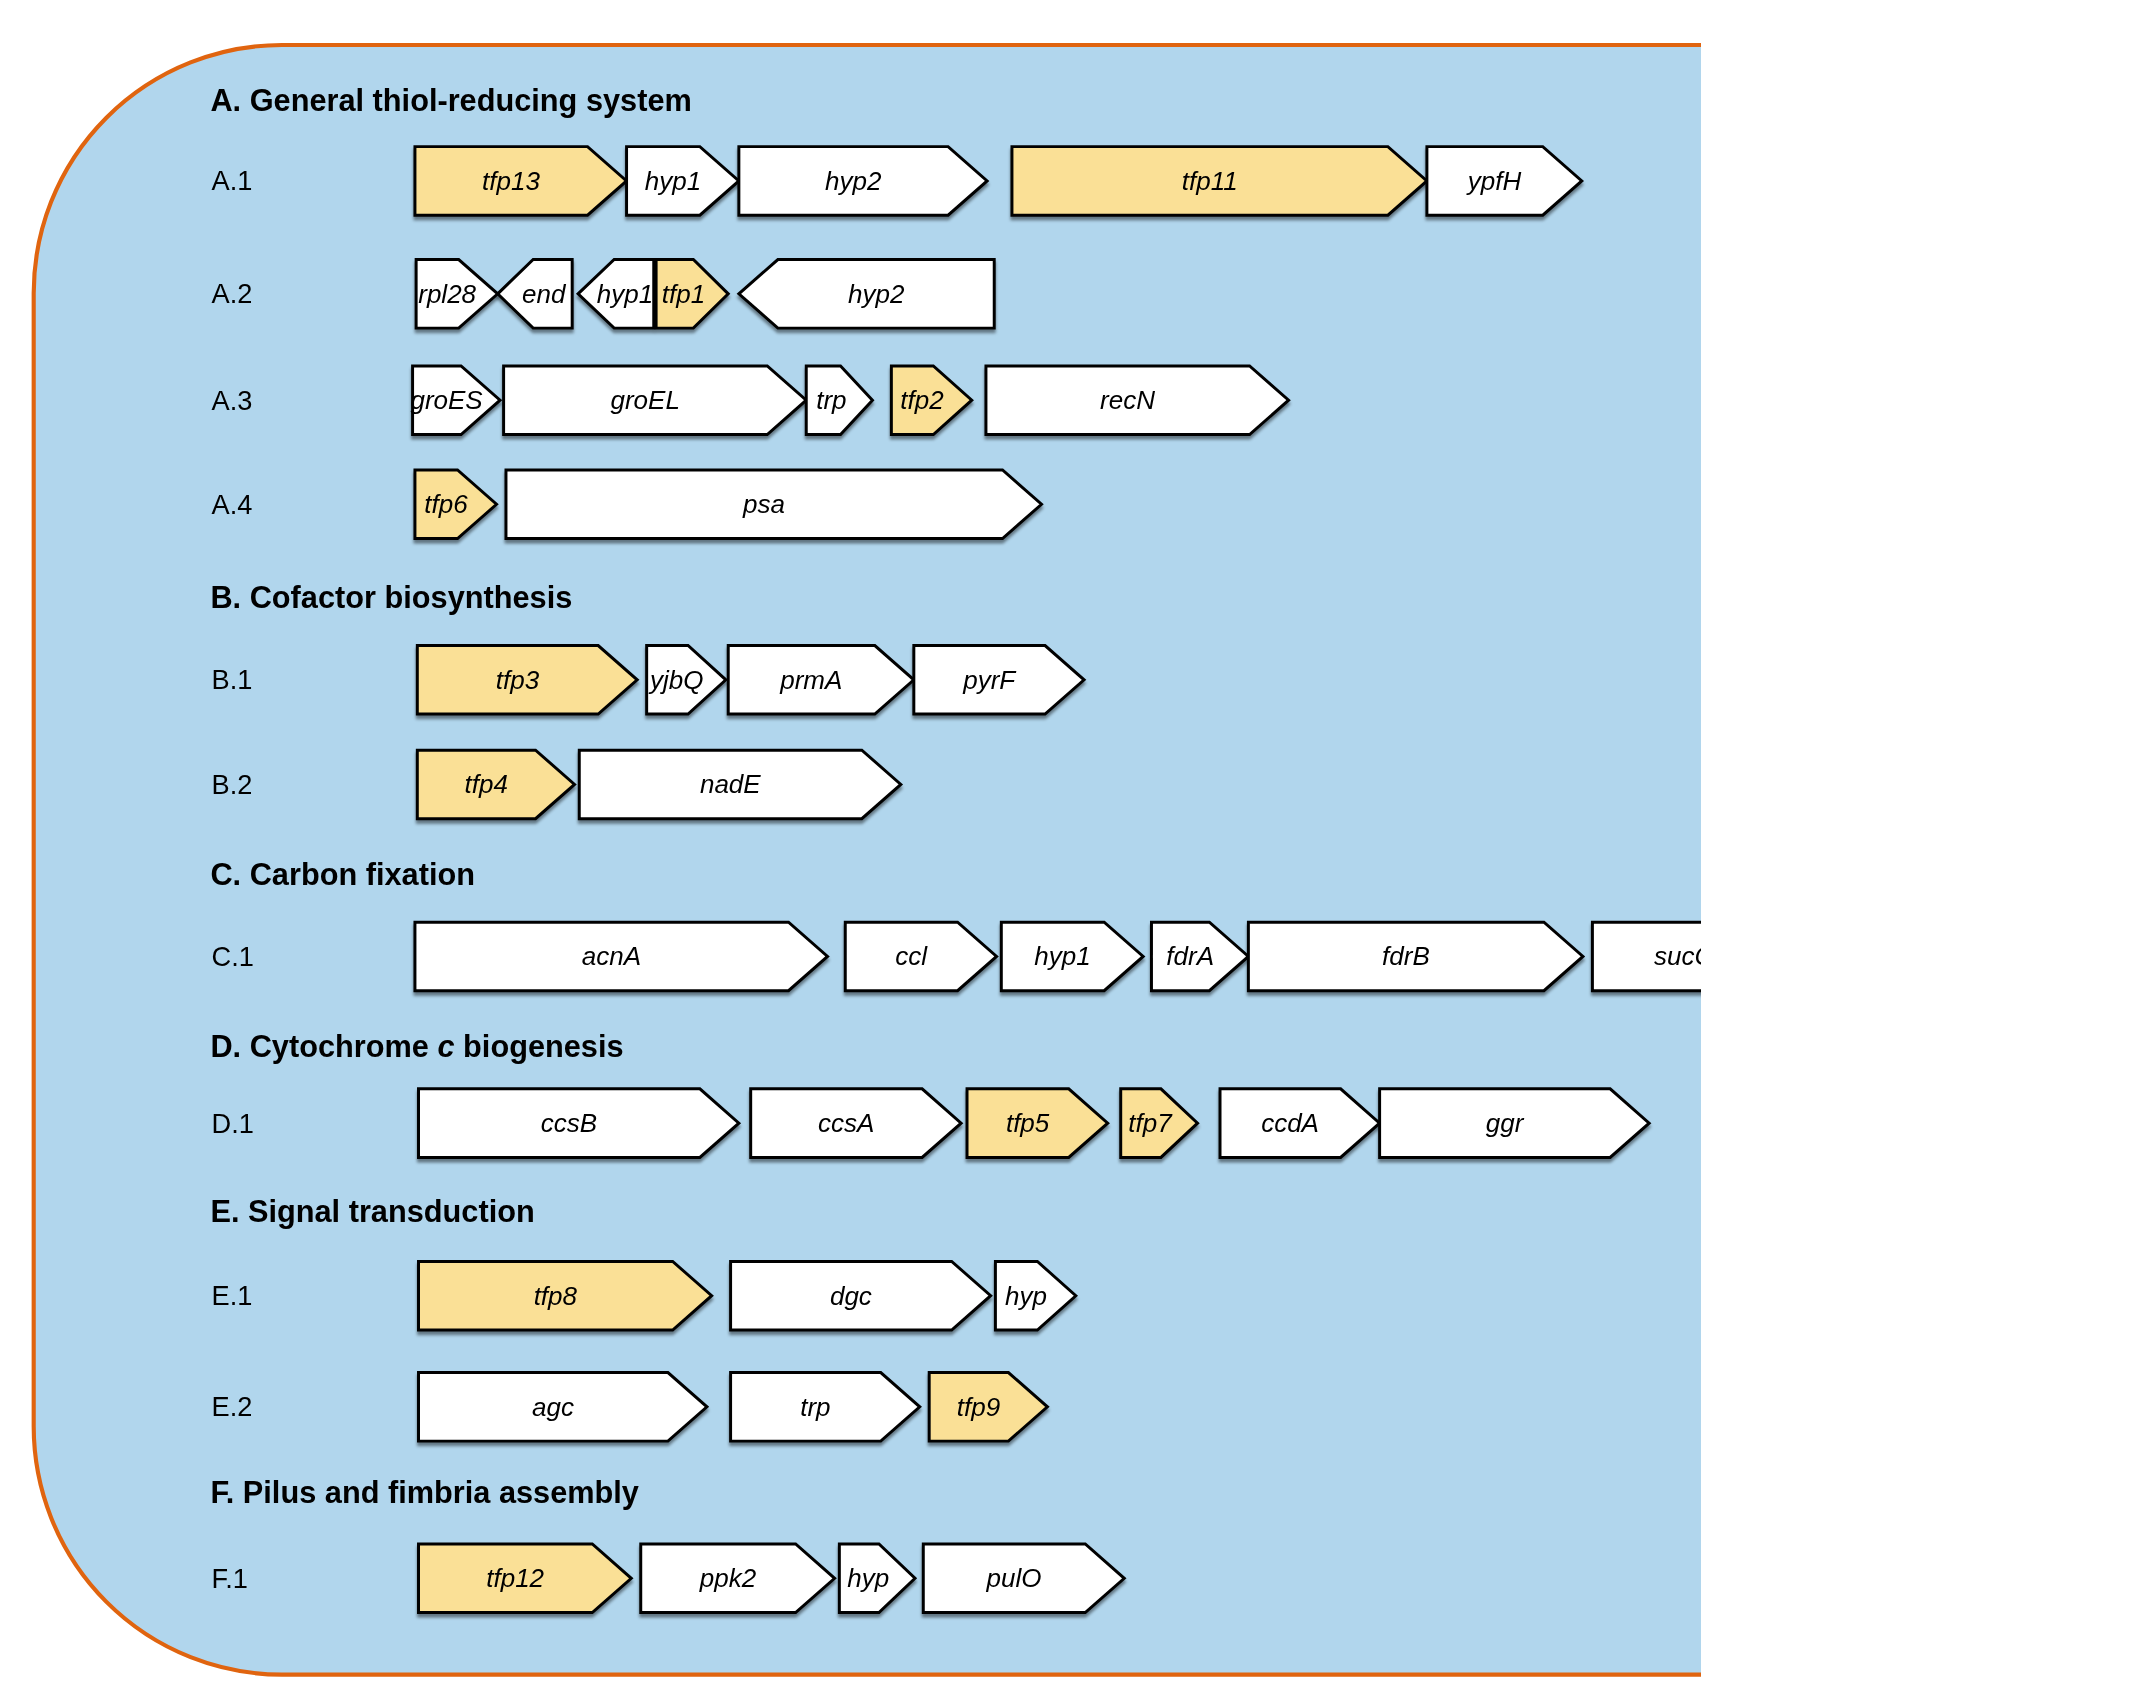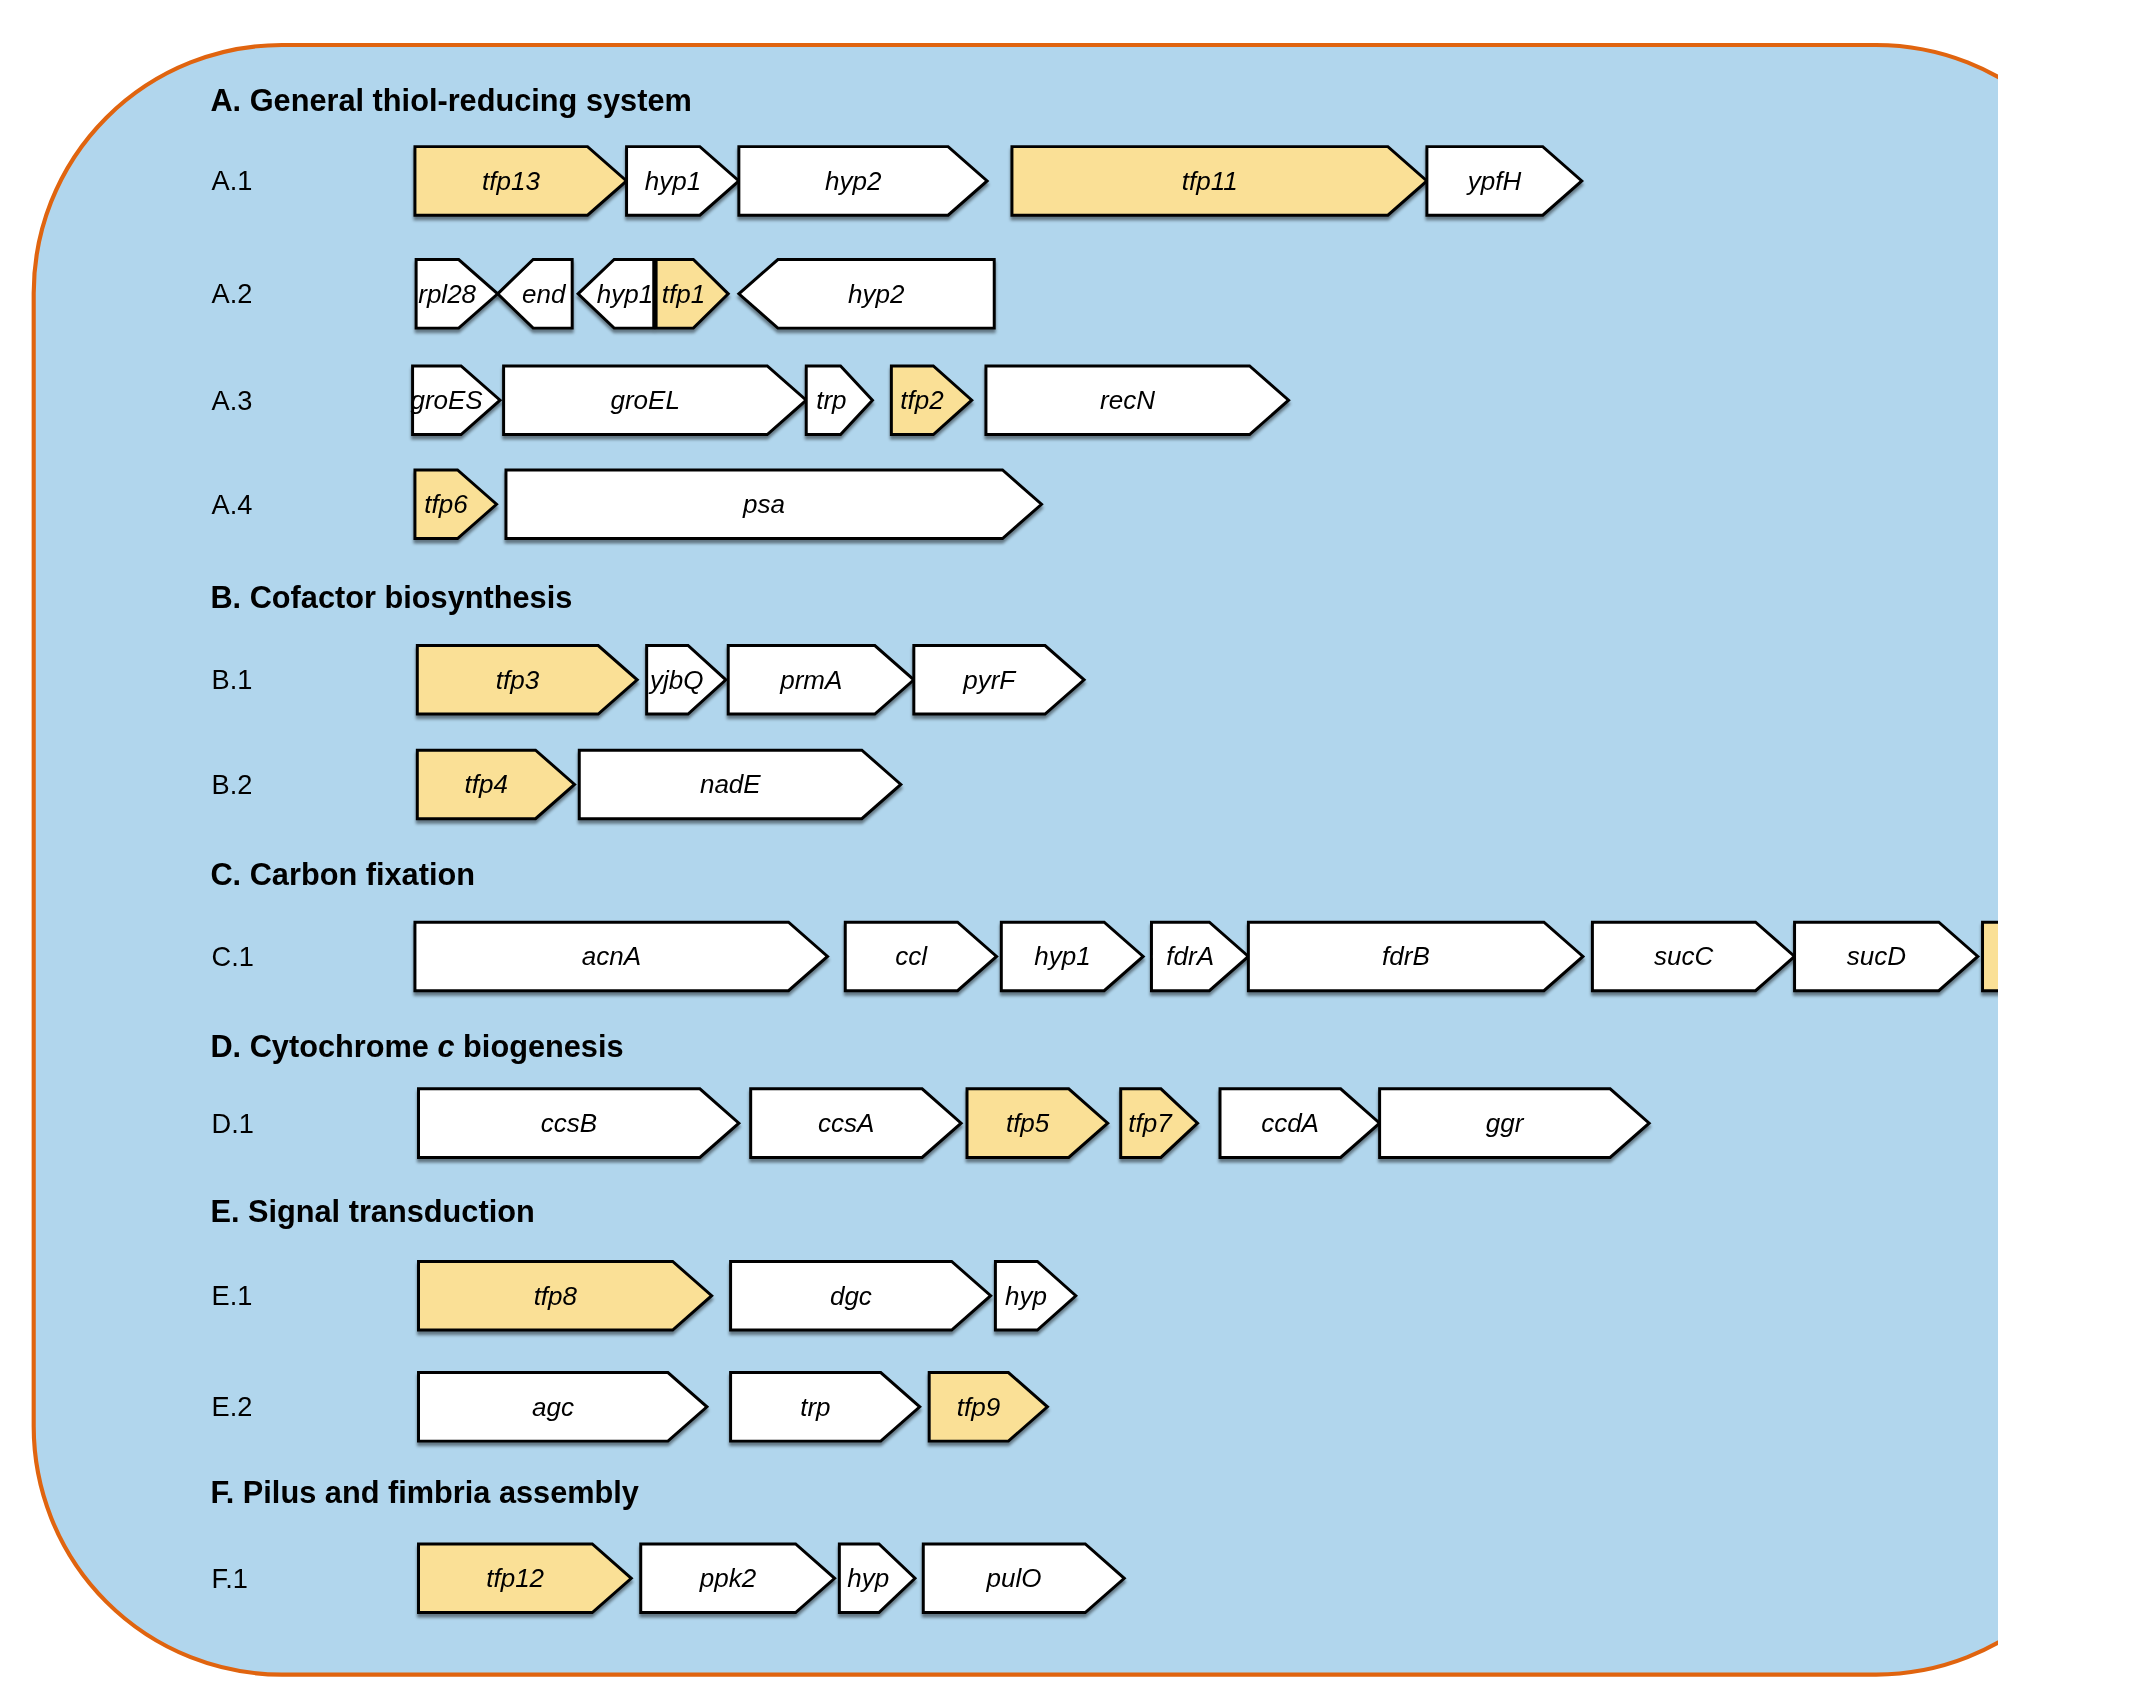--- a/index.html
+++ b/index.html
@@ -2,21 +2,21 @@
 <html style="font-size:9.5px"><head>
 <meta charset="utf-8">
 <style>
   html, body { margin: 0; padding: 0; }
   body {
     font-family: "Liberation Sans", sans-serif;
     background: #ffffff;
   }
   .canvas {
     position: relative;
-    width: 1998px;
+    width: 1701px;
     height: 1706px;
     background: #ffffff;
     overflow: hidden;
   }
   #diagram { position: absolute; left: 0; top: 0; }
   text { fill: #000000; }
 </style>
 </head>
 <body>
 

